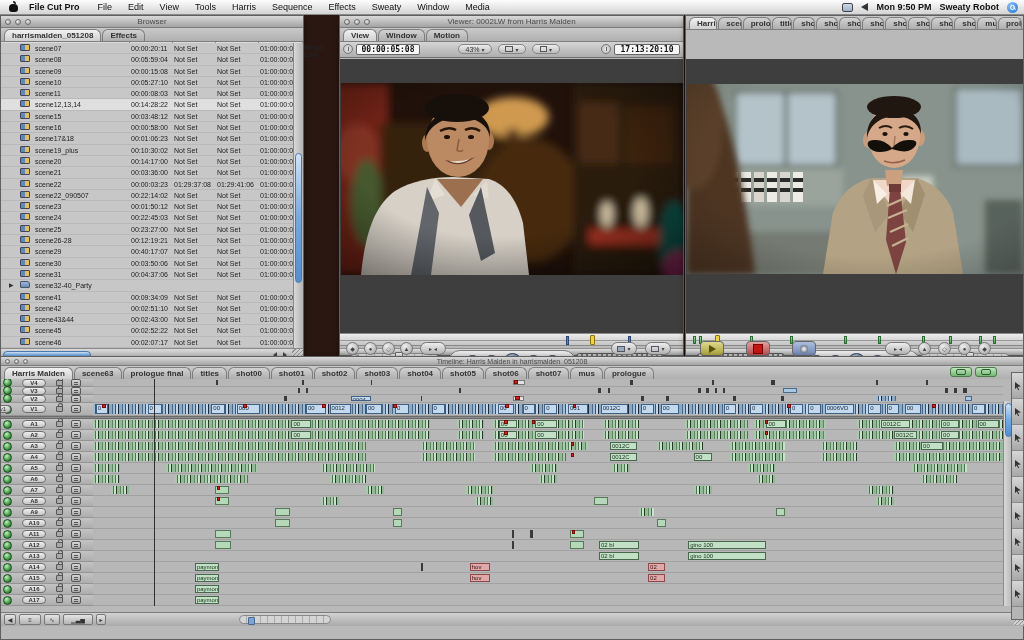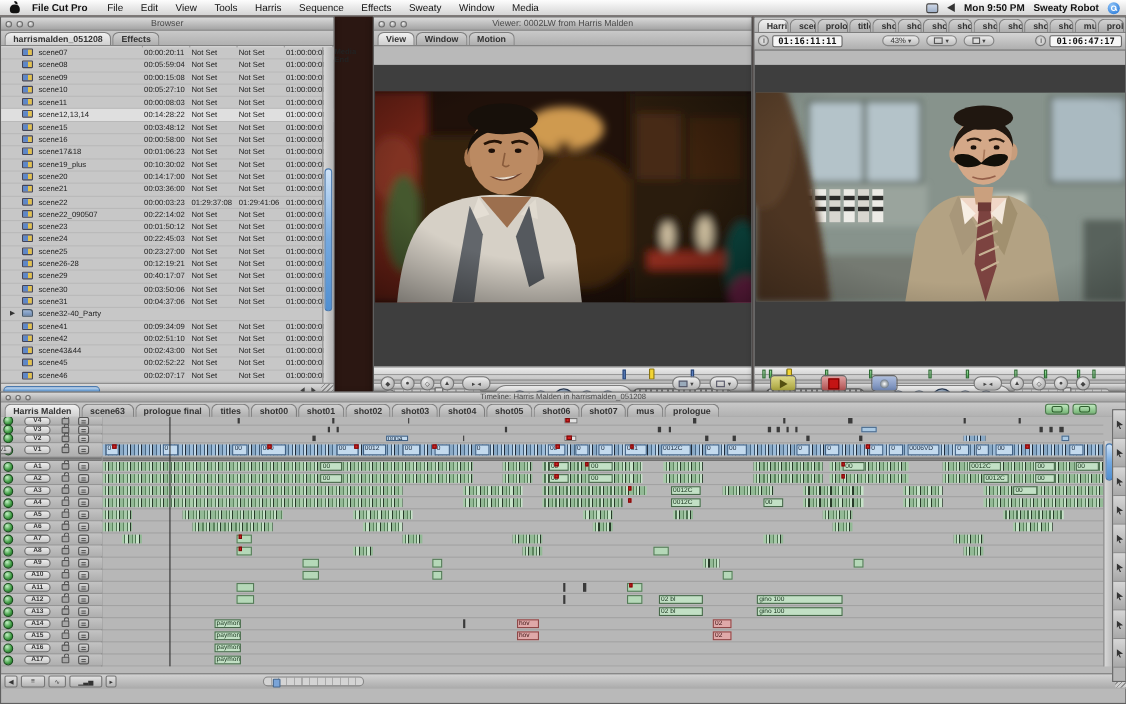--- a/index.html
+++ b/index.html
@@ -453,20 +453,38 @@
           <span class="wdot"></span>
           <span class="wdot"></span>
         </span>
       <span>Viewer: 0002LW from Harris Malden</span>
     </div>
     <div class="tabrow" id="viewer-tabs">
         <span class="wtab active">View</span>
         <span class="wtab">Window</span>
         <span class="wtab">Motion</span>
       </div>
+    <div class="ctrlrow">
+      <span class="clockicon" style="left:3px;top:2px"></span>
+      <span class="tc" style="left:16px;top:2px;width:64px">00:00:05:08</span>
+      <span class="capsule" style="left:118px;top:2px;width:34px">
+          <span>43%</span>
+          <span class="dd">▾</span>
+        </span>
+      <span class="capsule" style="left:158px;top:2px;width:28px">
+          <span style="width:8px;height:6px;border:1px solid #555"></span>
+          <span class="dd">▾</span>
+        </span>
+      <span class="capsule" style="left:192px;top:2px;width:28px">
+          <span style="width:7px;height:6px;border:1px solid #555;background:#ddd"></span>
+          <span class="dd">▾</span>
+        </span>
+      <span class="clockicon" style="right:72px;top:2px"></span>
+      <span class="tc" style="right:3px;top:2px;width:66px">17:13:20:10</span>
+    </div>
     <div class="videoarea" style="top:43px;height:274px">
       <div class="vframe" style="left:1px;top:24px;width:342px;height:192px">
         <svg width="342" height="192" viewBox="0 0 342 192" preserveAspectRatio="none">
           <defs>
             <filter id="vb1">
                 <feGaussianBlur stdDeviation="4"></feGaussianBlur>
               </filter>
             <radialGradient id="vgn" cx="45%" cy="40%" r="80%">
                 <stop offset="50%" stop-color="rgba(0,0,0,0)"></stop>
                 <stop offset="100%" stop-color="rgba(0,0,0,0.55)"></stop>
@@ -559,38 +577,20 @@
         <span class="wtab">shot01</span>
         <span class="wtab">shot02</span>
         <span class="wtab">shot03</span>
         <span class="wtab">shot04</span>
         <span class="wtab">shot05</span>
         <span class="wtab">shot06</span>
         <span class="wtab">shot07</span>
         <span class="wtab">mus</span>
         <span class="wtab">prologue</span>
       </div>
-    <div class="ctrlrow">
-      <span class="clockicon" style="left:3px;top:2px"></span>
-      <span class="tc" style="left:16px;top:2px;width:64px">01:16:11:11</span>
-      <span class="capsule" style="left:116px;top:2px;width:34px">
-          <span>43%</span>
-          <span class="dd">▾</span>
-        </span>
-      <span class="capsule" style="left:156px;top:2px;width:28px">
-          <span style="width:8px;height:6px;border:1px solid #555"></span>
-          <span class="dd">▾</span>
-        </span>
-      <span class="capsule" style="left:190px;top:2px;width:28px">
-          <span style="width:7px;height:6px;border:1px solid #555;background:#ddd"></span>
-          <span class="dd">▾</span>
-        </span>
-      <span class="clockicon" style="right:72px;top:2px"></span>
-      <span class="tc" style="right:3px;top:2px;width:66px">01:06:47:17</span>
-    </div>
     <div class="videoarea" style="top:43px;height:274px">
       <div class="vframe" style="left:1px;top:25px;width:336px;height:190px">
         <svg width="336" height="190" viewBox="0 0 336 190" preserveAspectRatio="none">
           <defs>
               <filter id="cb1">
                 <feGaussianBlur stdDeviation="3"></feGaussianBlur>
               </filter>
           <radialGradient id="cgn" cx="55%" cy="40%" r="85%">
                 <stop offset="60%" stop-color="rgba(0,0,0,0)"></stop>
                 <stop offset="100%" stop-color="rgba(0,0,0,0.30)"></stop>

